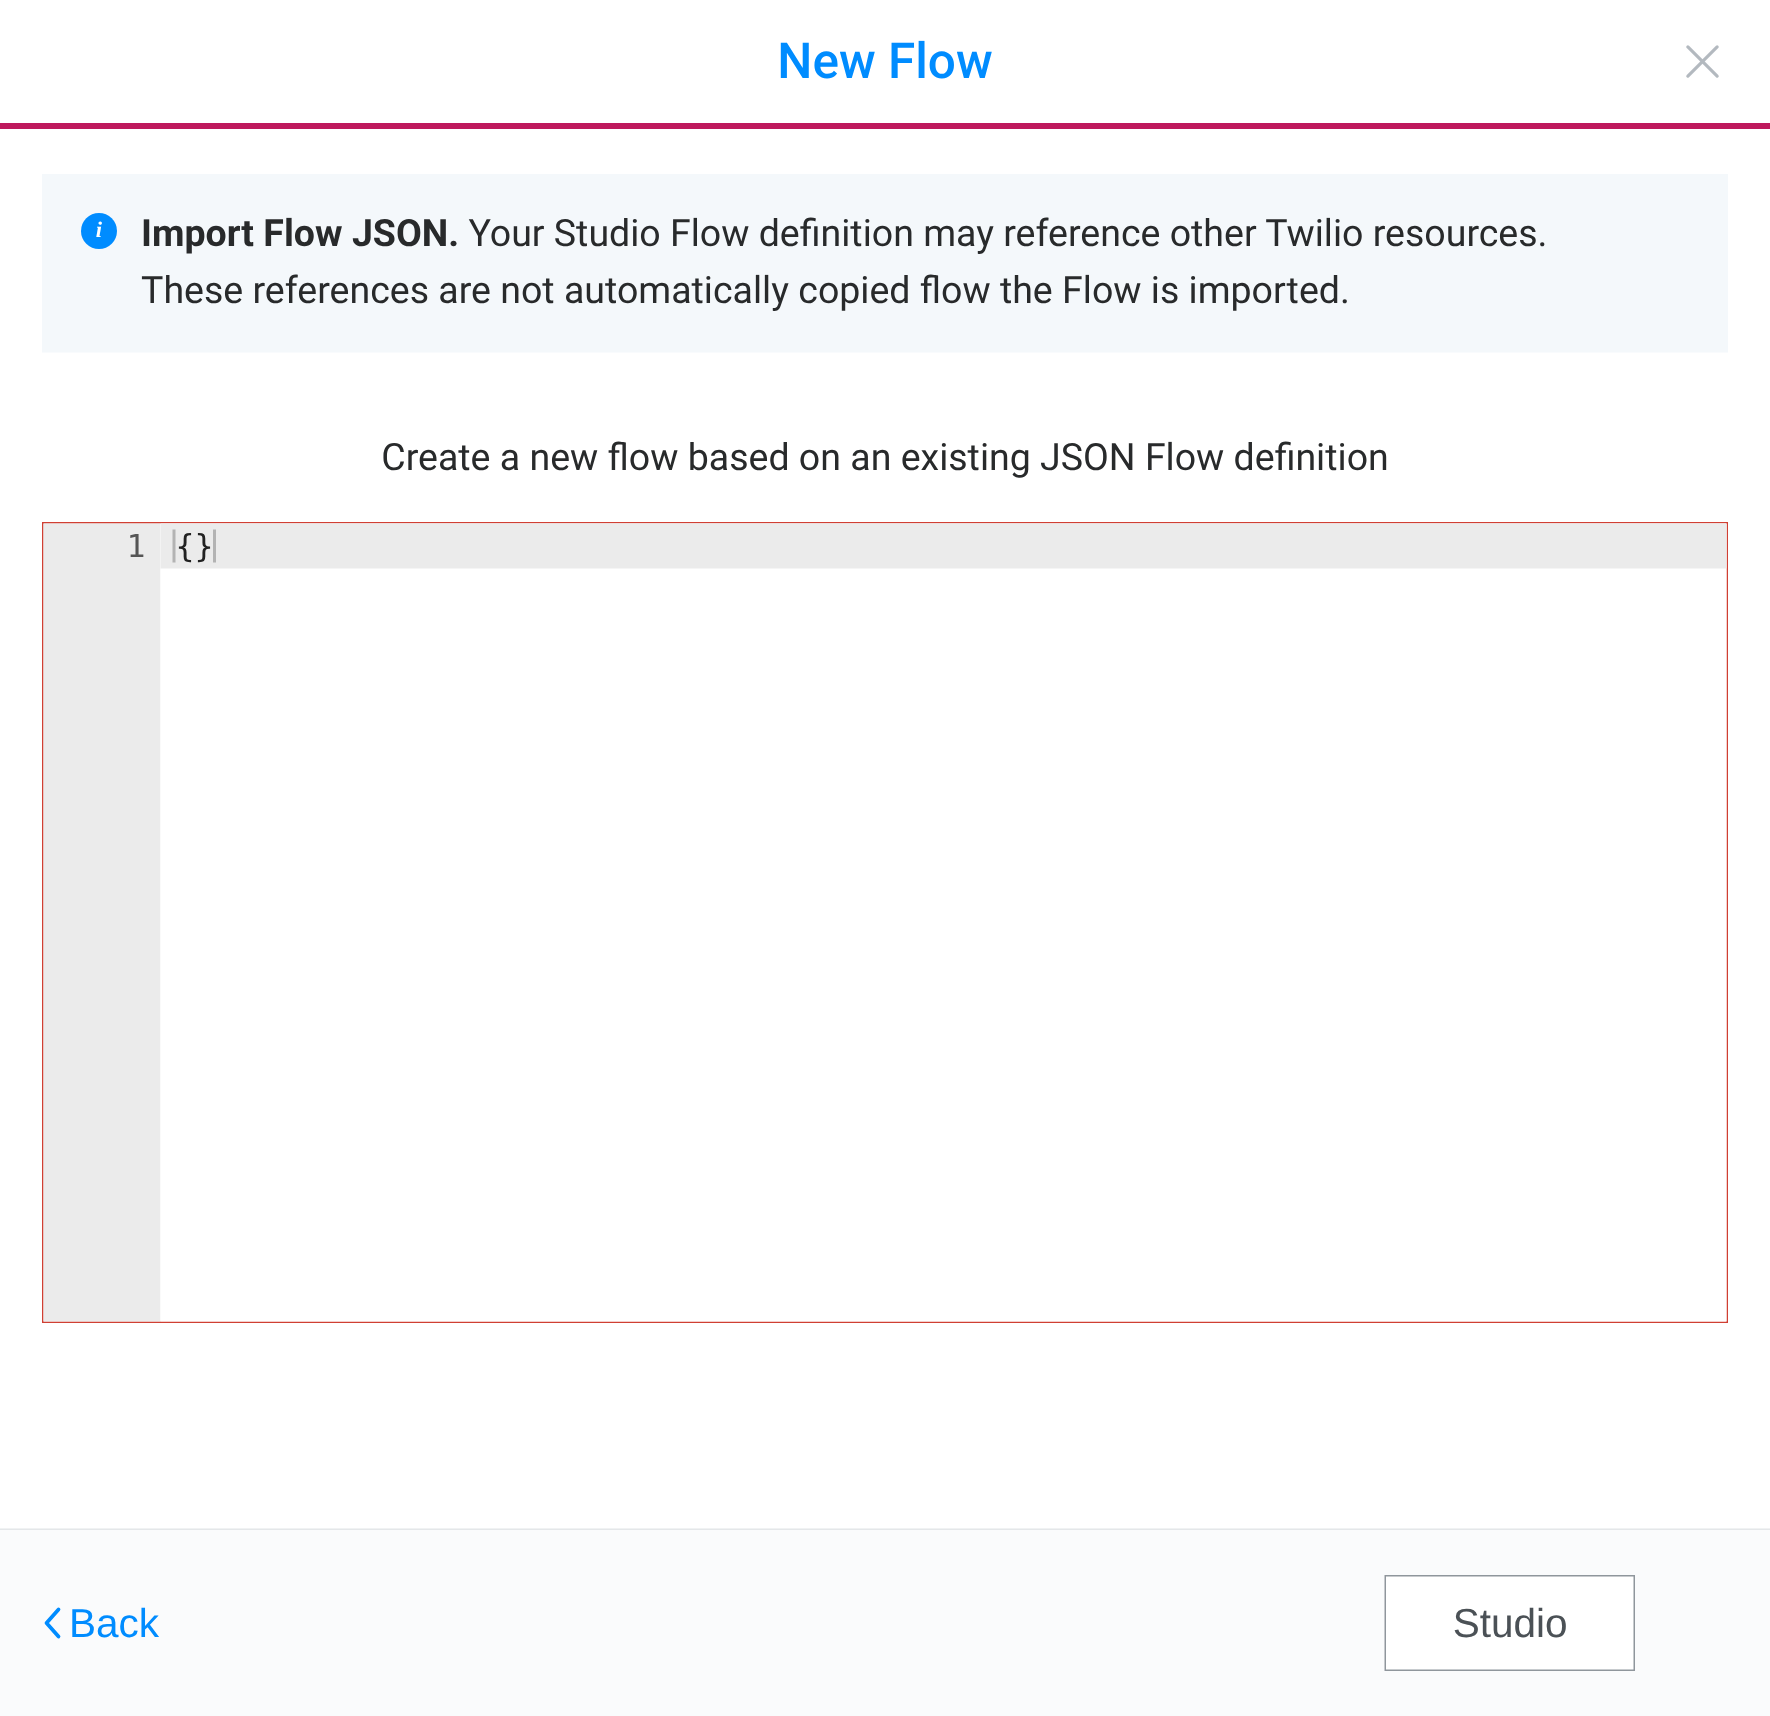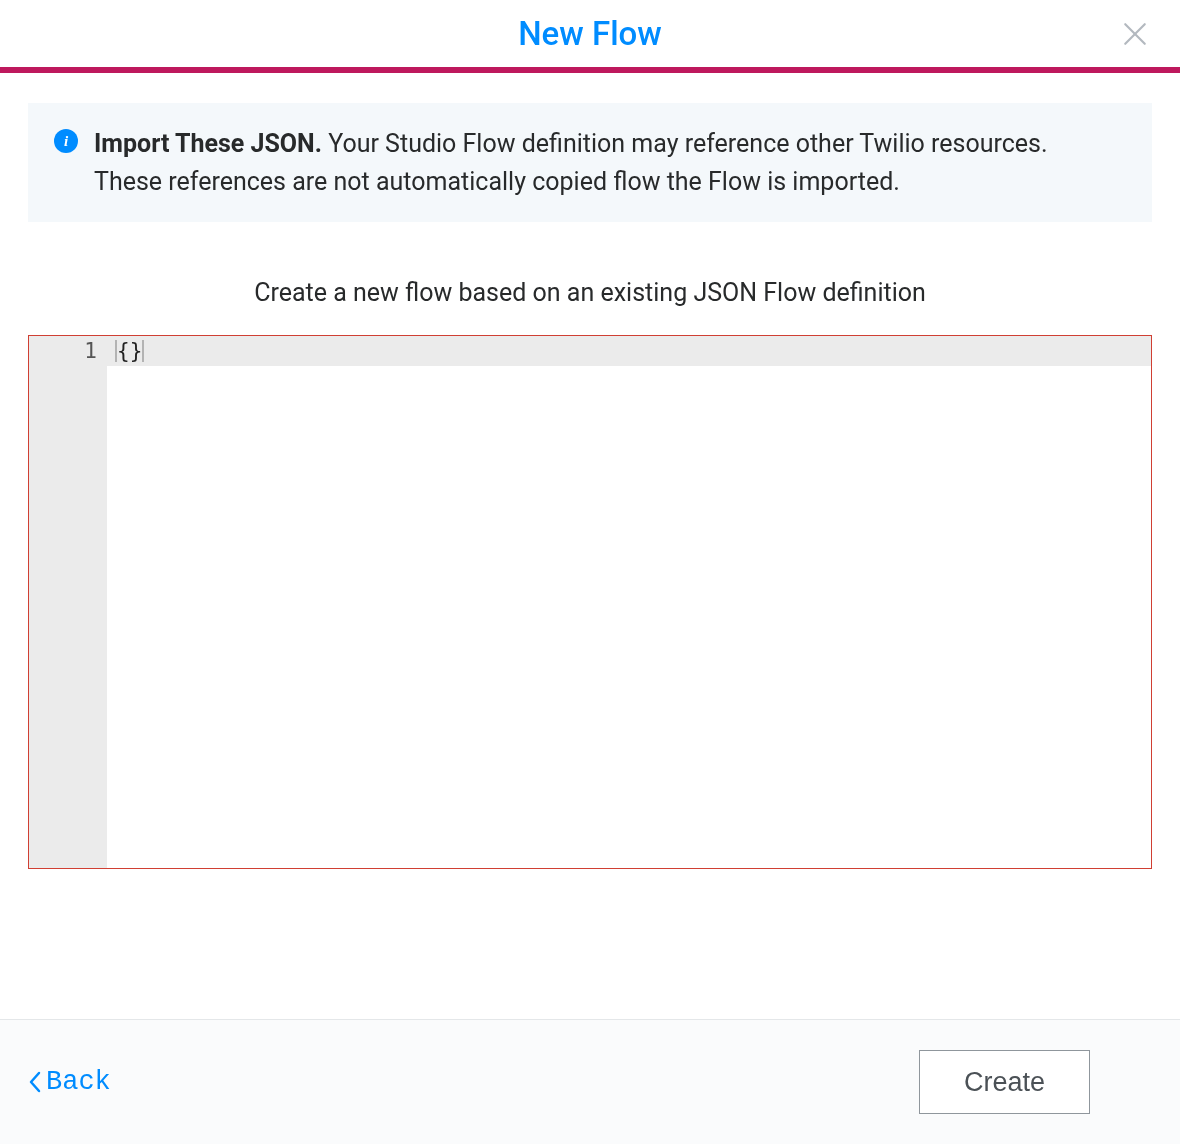--- a/index.html
+++ b/index.html
@@ -7,25 +7,25 @@
     font-family: -apple-system, BlinkMacSystemFont, "Segoe UI", Roboto, "Helvetica Neue", Arial, sans-serif;
     background: #fff;
     width: 1180px;
     height: 1144px;
     overflow: hidden;
     display: flex;
     flex-direction: column;
   }
   .modal-header {
     position: relative;
-    height: 73px;
-    display: flex;
-    align-items: center;
-    justify-content: center;
-    border-bottom: 6px solid #be185d;
+    height: 86px;
+    display: flex;
+    align-items: center;
+    justify-content: center;
+    border-bottom: 4px solid #be185d;
   }
   .modal-title {
     color: #008cff;
     font-size: 33px;
     font-weight: 500;
   }
   .close-btn {
     position: absolute;
     right: 26px;
     top: 50%;
@@ -143,21 +143,20 @@
   }
   .back-link {
     background: none;
     border: none;
     color: #008cff;
     font-size: 27px;
     cursor: pointer;
     display: flex;
     align-items: center;
     gap: 4px;
-    font-family: Liberation Mono, monospace;
   }
   .back-link .chevron {
     font-size: 27px;
     line-height: 1;
     display: inline-flex;
   }
   .footer-spacer { flex: 1; }
   .btn {
     height: 64px;
     font-size: 27px;
@@ -190,21 +189,21 @@
     </svg>
   </button>
 </div>
 
 <div class="modal-body">
   <div class="info-banner">
     <div class="info-icon-wrap">
       <div class="info-icon">i</div>
     </div>
     <div class="info-text">
-      <b>Import These JSON.</b><span> Your Studio Flow definition may reference other Twilio resources. These references are not automatically copied flow the Flow is imported.</span>
+      <b>Import Flow JSON.</b><span> Your Studio Flow definition may reference other Twilio resources. These references are not automatically copied flow the Flow is imported.</span>
     </div>
   </div>
 
   <div class="description">Create a new flow based on an existing JSON Flow definition</div>
 
   <div class="editor">
     <div class="gutter">
       <div>1</div>
     </div>
     <div class="code-area">
@@ -221,14 +220,14 @@
 <div class="modal-footer">
   <button class="back-link">
     <span class="chevron">
       <svg width="14" height="22" viewBox="0 0 14 22">
           <path d="M11 2 L3 11 L11 20" fill="none" stroke="#008cff" stroke-width="2.5" stroke-linecap="round" stroke-linejoin="round"></path>
         </svg>
     </span>
     <span>Back</span>
   </button>
   <div class="footer-spacer"></div>
-  <button class="btn">Create</button>
+  <button class="btn">Studio</button>
 </div>
 
 </body></html>

